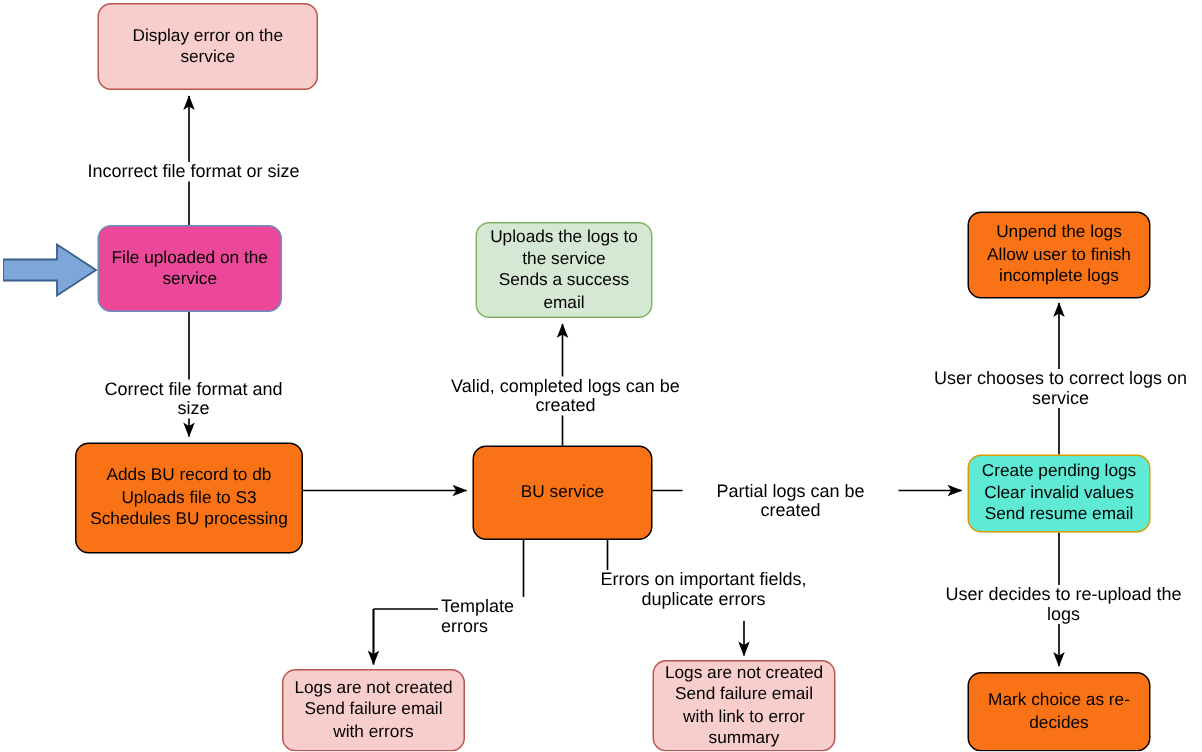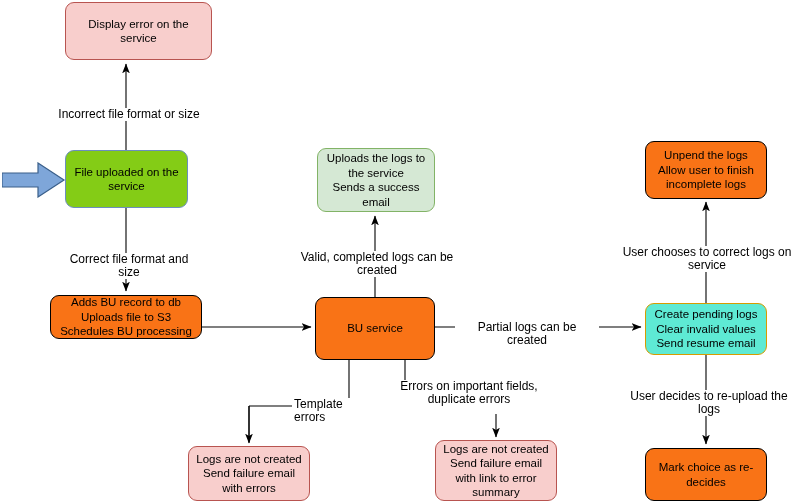--- a/index.html
+++ b/index.html
@@ -35,21 +35,21 @@
     justify-content: center;
     text-align: center;
     font-size: 11.5px;
     line-height: 14.5px;
     color: #000000;
     padding: 2px 5px;
     white-space: pre-line;
     background: #ffffff;
   }
   .node-pink   { background: #f8cecc; border-color: #b85450; }
-  .node-blue   { background: #84cc16; border-color: #6c8ebf; }
+  .node-blue   { background: #ec4899; border-color: #6c8ebf; }
   .node-green  { background: #d5e8d4; border-color: #82b366; }
   .node-yellow { background: #5eead4; border-color: #d79b00; }
   .node-plain  { background: #f97316; border-color: #000000; }
 
   .edge-label {
     position: absolute;
     font-size: 12px;
     line-height: 13px;
     color: #000000;
     text-align: center;
@@ -106,21 +106,21 @@
   <svg class="in-arrow" viewBox="0 0 64 36" xmlns="http://www.w3.org/2000/svg">
     <path d="M0,11 L36,11 L36,1 L62,18 L36,35 L36,25 L0,25 Z" fill="#7ea6d9" stroke="#3a5f8a" stroke-width="1.2"></path>
   </svg>
 
   <div class="node node-pink" style="left:65px; top:2px; width:147px; height:58px;">Display error on the
 service</div>
 
   <div class="node node-blue" style="left:65px; top:150px; width:123px; height:58px;">File uploaded on the
 service</div>
 
-  <div class="node node-plain" style="left:50px; top:295px; width:152px; height:44px;">Adds BU record to db
+  <div class="node node-plain" style="left:50px; top:295px; width:152px; height:74px;">Adds BU record to db
 Uploads file to S3
 Schedules BU processing</div>
 
   <div class="node node-plain" style="left:315px; top:297px; width:120px; height:63px;">BU service</div>
 
   <div class="node node-green" style="left:317px; top:148px; width:118px; height:64px;">Uploads the logs to
 the service
 Sends a success
 email</div>
 

